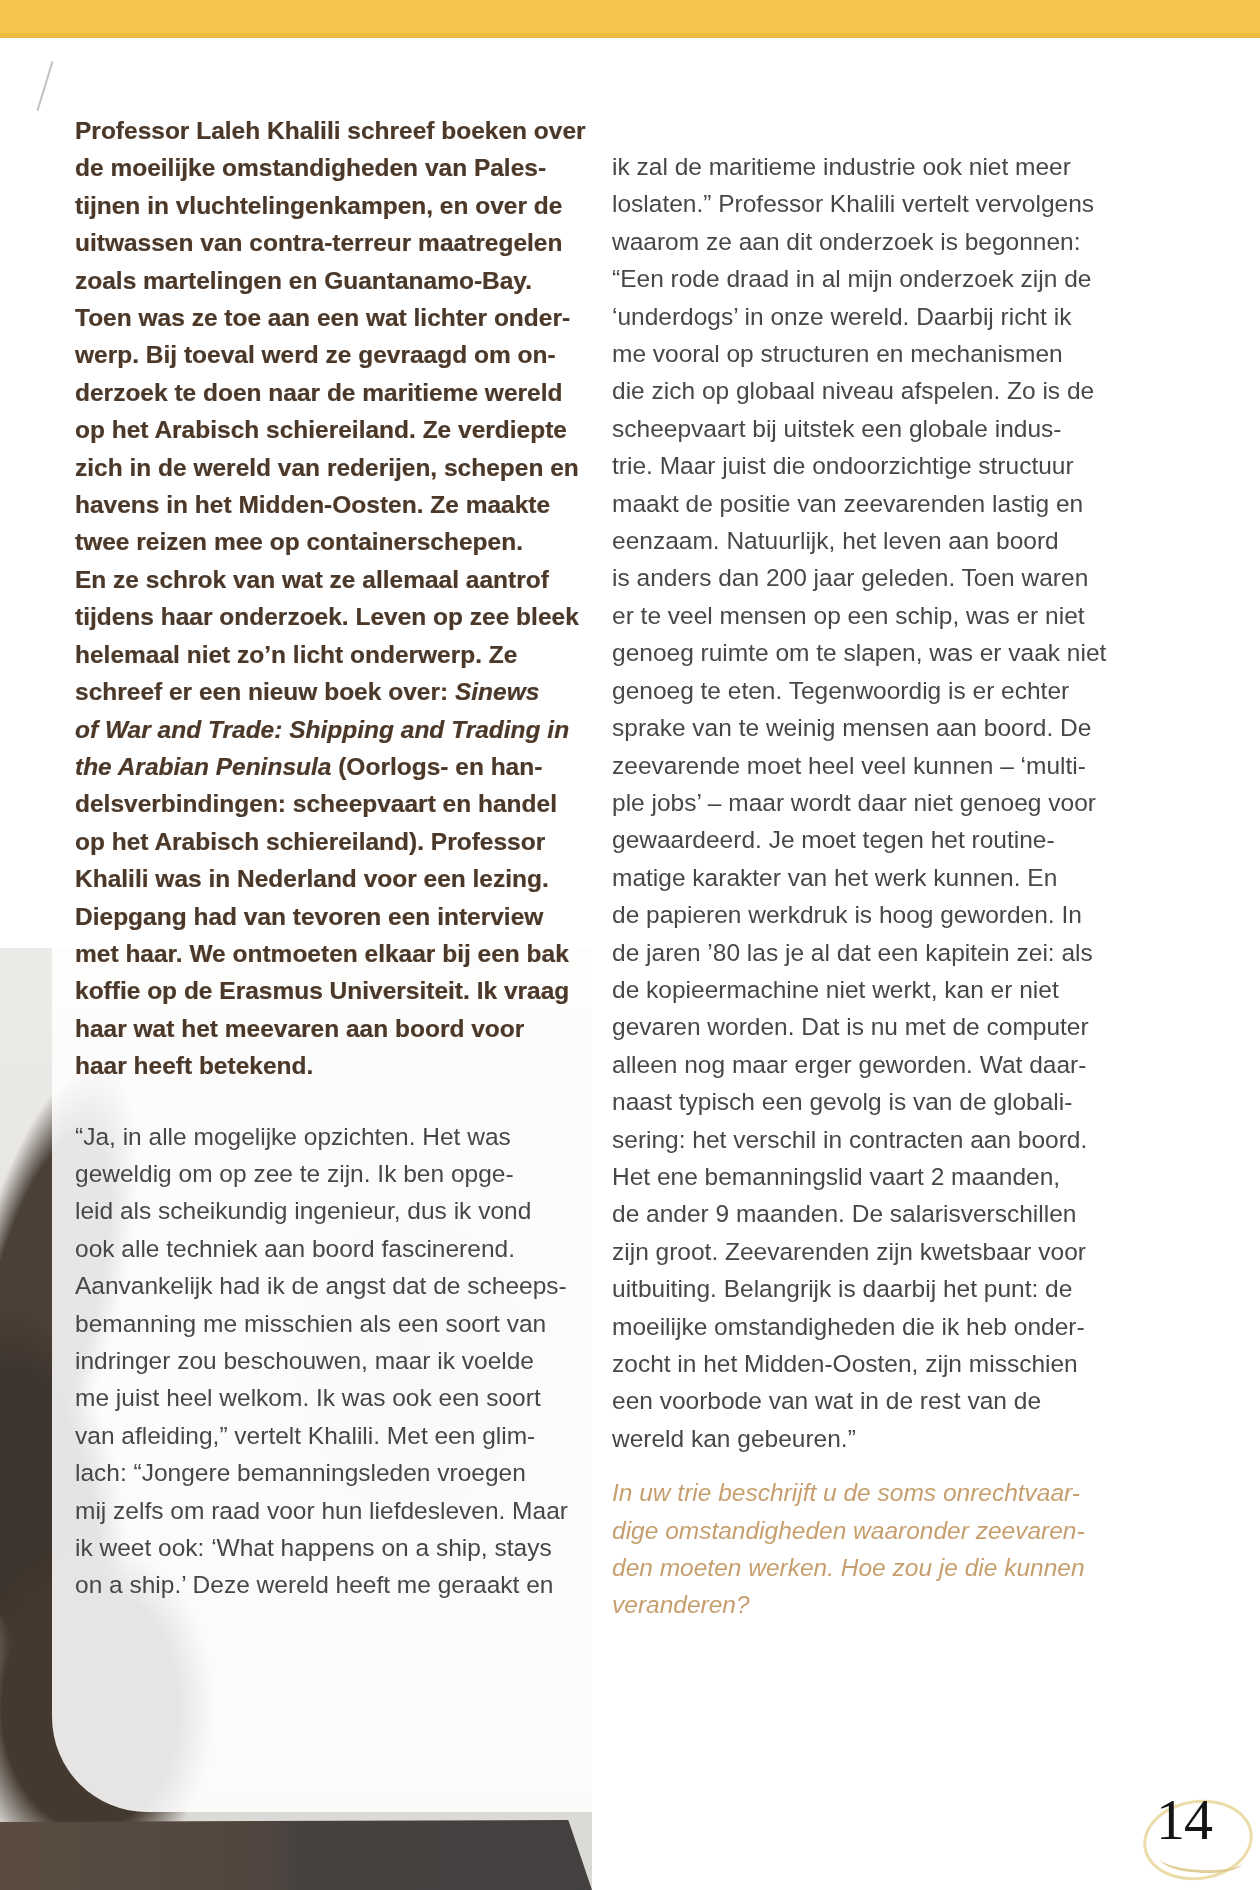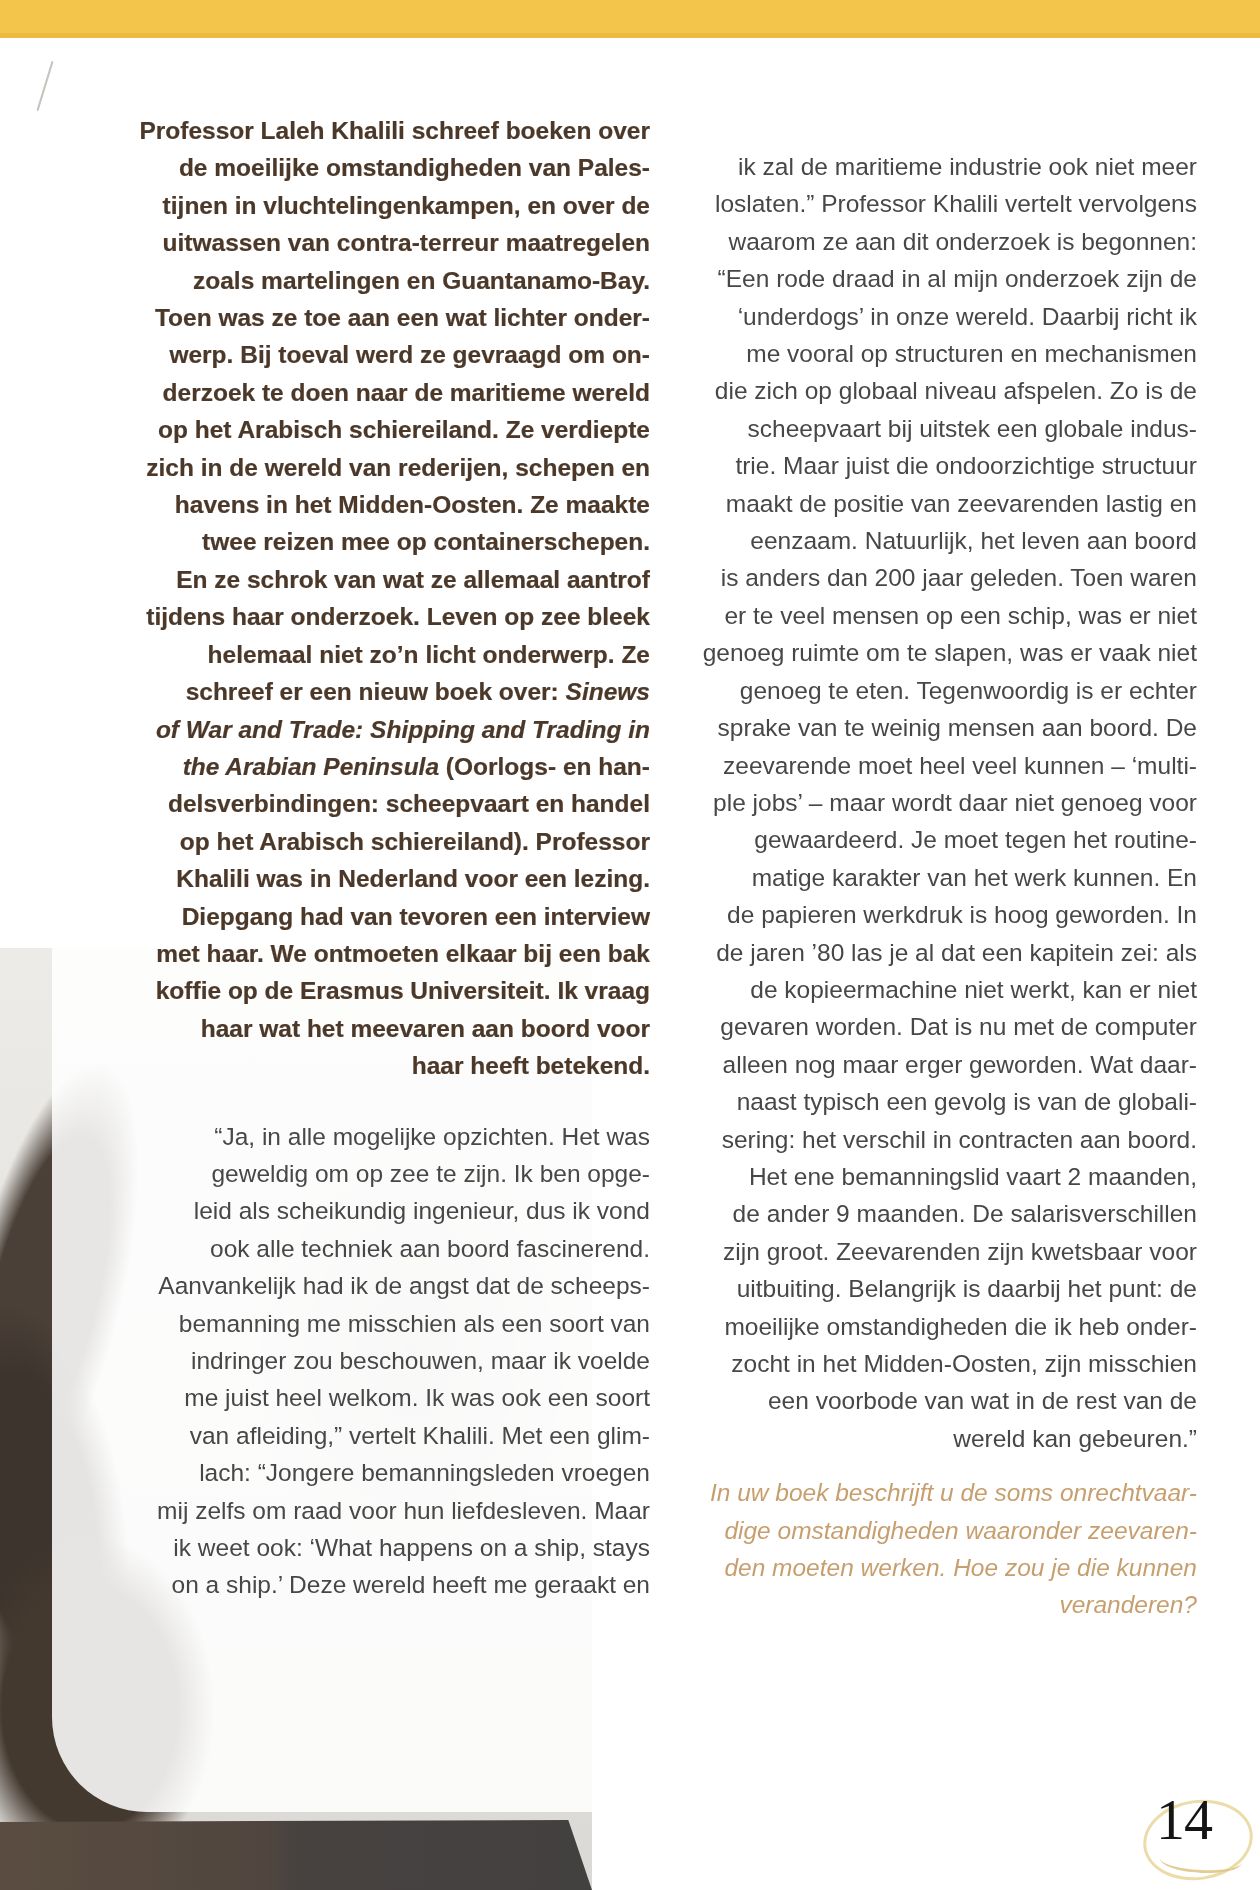--- a/index.html
+++ b/index.html
@@ -1,20 +1,19 @@
 <!DOCTYPE html>
 <html><head>
 <meta charset="utf-8">
 <style>
   html,body{margin:0;padding:0;}
   .page{
     position:relative; width:1260px; height:1890px;
     background:#ffffff; overflow:hidden;
     font-family:"Liberation Sans", sans-serif;
-    text-align:right;
   }
   
   .topbar{
     position:absolute; left:0; top:0; width:1260px; height:33px;
     border-bottom:5px solid #ECBA3F;
   }
   
   .wisp{
     position:absolute; left:44px; top:60px; width:2px; height:52px;
     background:#b3aea7; opacity:.75; border-radius:2px;
@@ -183,21 +182,21 @@
 naast typisch een gevolg is van de globali-
 sering: het verschil in contracten aan boord.
 Het ene bemanningslid vaart 2 maanden,
 de ander 9 maanden. De salarisverschillen
 zijn groot. Zeevarenden zijn kwetsbaar voor
 uitbuiting. Belangrijk is daarbij het punt: de
 moeilijke omstandigheden die ik heb onder-
 zocht in het Midden-Oosten, zijn misschien
 een voorbode van wat in de rest van de
 wereld kan gebeuren.”</p>
-    <p class="question">In uw boek beschrijft u de soms onrechtvaar-
+    <p class="question">In uw trie beschrijft u de soms onrechtvaar-
 dige omstandigheden waaronder zeevaren-
 den moeten werken. Hoe zou je die kunnen
 veranderen?</p>
   </div>
 
   <div class="ornament"></div>
   <div class="ornament2"></div>
   <div class="page-number">14</div>
 
 </div>

